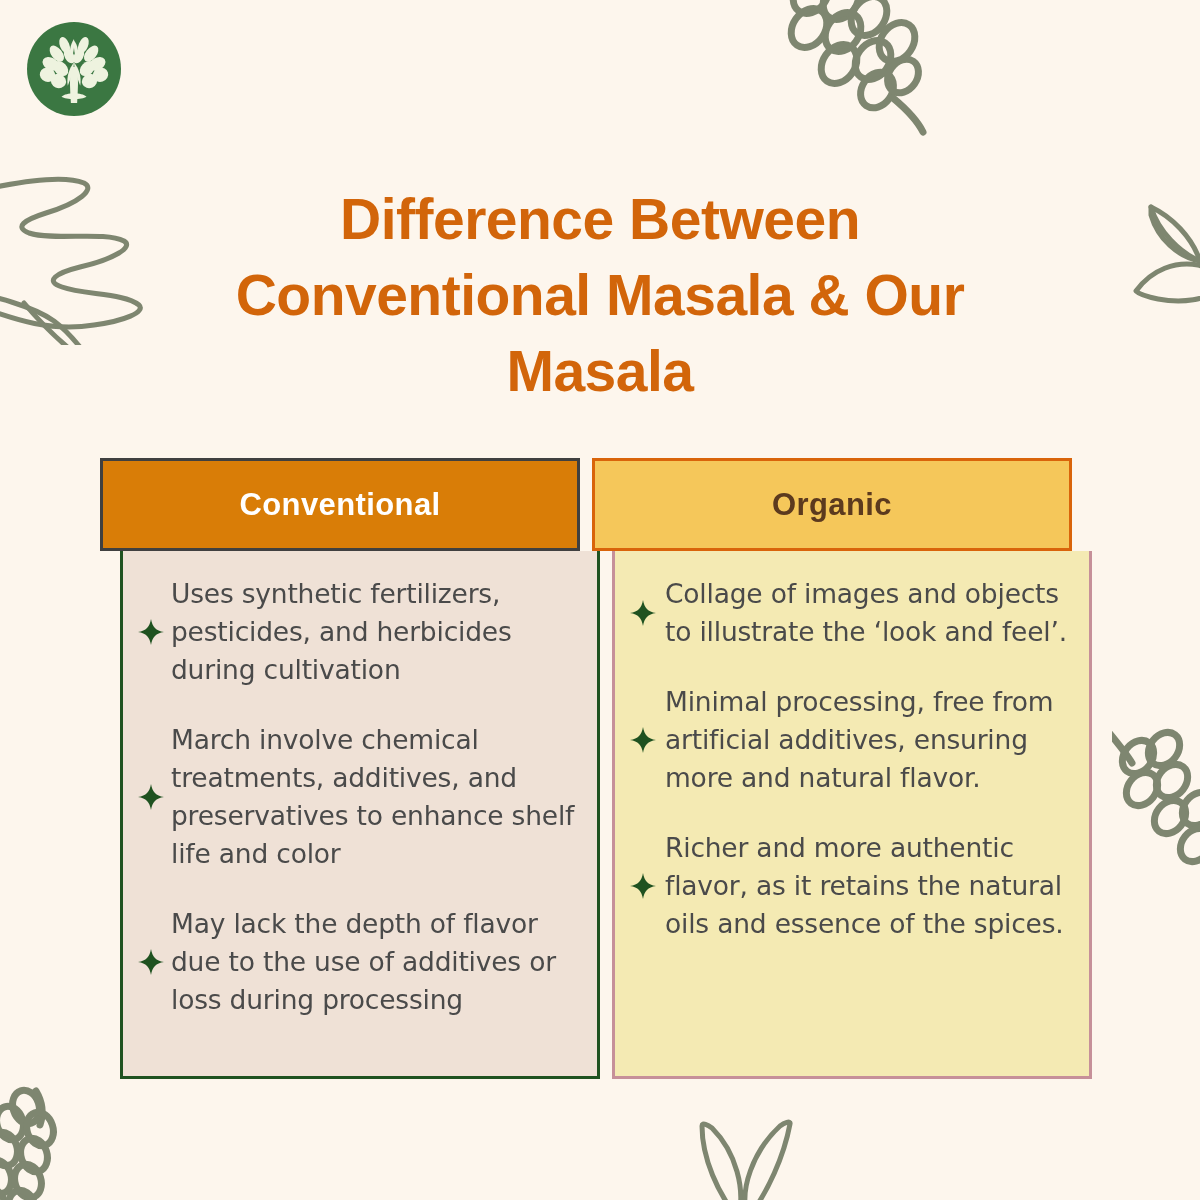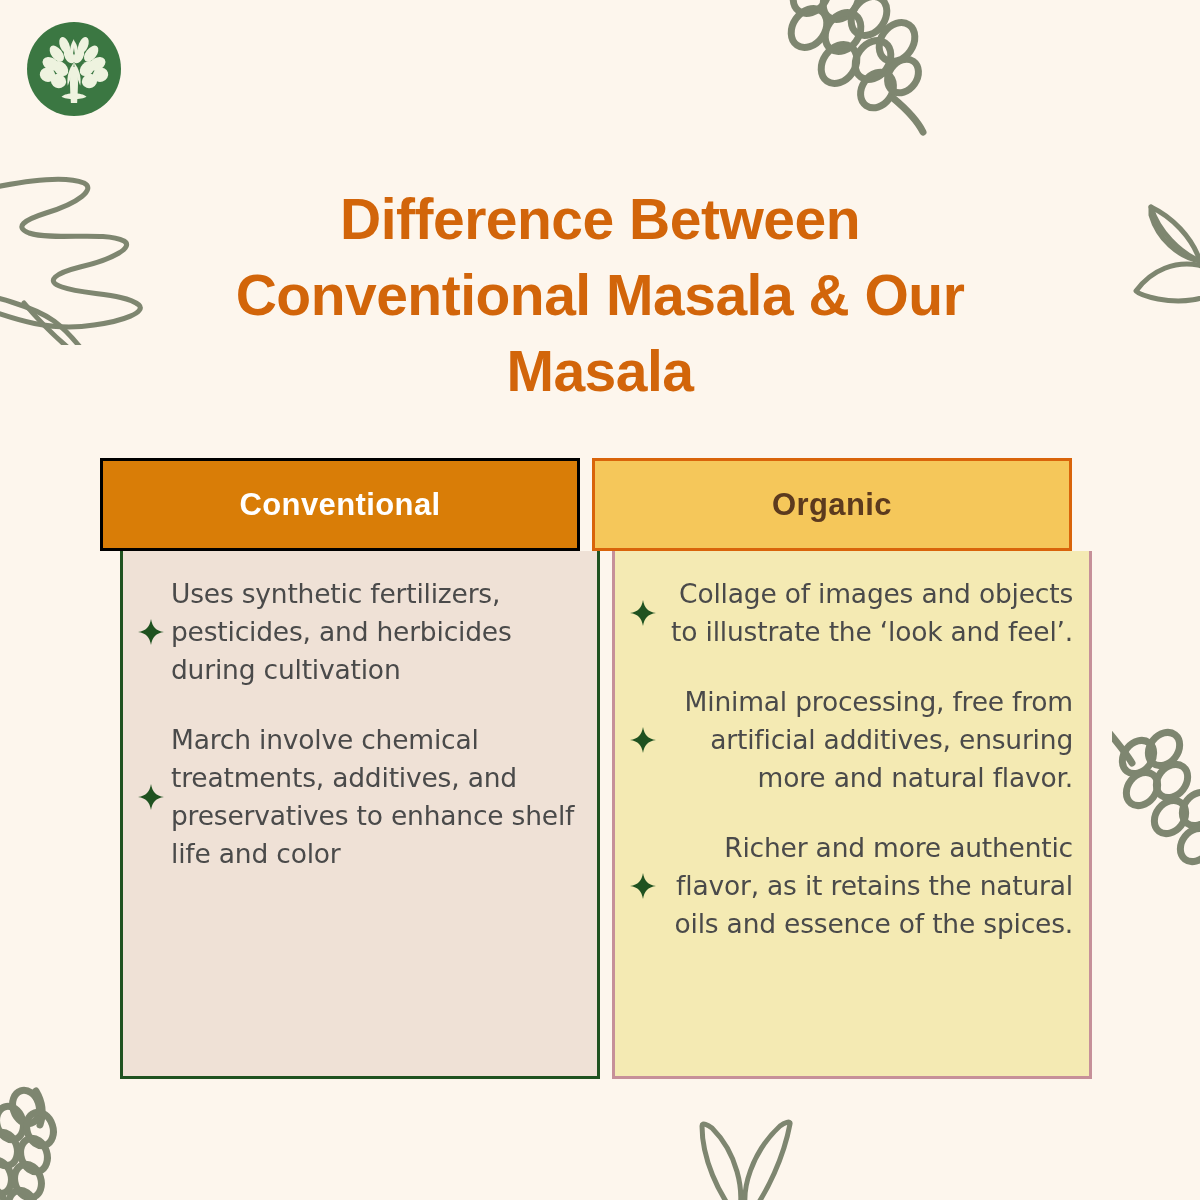--- a/index.html
+++ b/index.html
@@ -88,21 +88,21 @@
     display: flex;
     align-items: center;
     justify-content: center;
     font-size: 31px;
     font-weight: bold;
     letter-spacing: 0.4px;
   }
   .card-left .card-header {
     background: #d97d07;
     color: #ffffff;
-    border: 3px solid #000000;
+    border: 3px solid #404040;
   }
   .card-right .card-header {
     background: #f5c75a;
     color: #5c3a1e;
     border: 3px solid #d9640a;
   }
 
   .card-body {
     box-sizing: border-box;
     width: 480px;
@@ -139,21 +139,21 @@
   }
 
   .bullet-text {
     flex: 1 1 auto;
     font-size: 26.5px;
     line-height: 38px;
     color: #4a4a4a;
     font-family: "DejaVu Sans", sans-serif;
     letter-spacing: -0.2px;
   }
-  .card-right .bullet-text { padding-left: 2px; text-align: right; }
+  .card-right .bullet-text { padding-left: 2px; }
 </style>
 </head>
 <body>
 
 <div id="canvas">
 
   <div class="deco deco-leaf-left">
     <svg width="200" height="190" viewBox="0 0 200 190">
       <path d="M-30 40 C 20 30, 75 18, 100 28 C 112 34, 95 48, 62 58
                C 40 65, 30 72, 45 78 C 70 86, 120 76, 140 86
@@ -289,20 +289,29 @@
         <div class="bullet-row">
           <span class="bullet-marker">
             <svg width="26" height="26" viewBox="0 0 26 26">
               <path d="M13 0 C 14.4 8.2, 17.8 11.6, 26 13 C 17.8 14.4, 14.4 17.8, 13 26
                        C 11.6 17.8, 8.2 14.4, 0 13 C 8.2 11.6, 11.6 8.2, 13 0 Z" fill="#1f5220"></path>
             </svg>
           </span>
           <span class="bullet-text">March involve chemical treatments, additives, and preservatives to enhance shelf life and color</span>
         </div>
 
+        <div class="bullet-row">
+          <span class="bullet-marker">
+            <svg width="26" height="26" viewBox="0 0 26 26">
+              <path d="M13 0 C 14.4 8.2, 17.8 11.6, 26 13 C 17.8 14.4, 14.4 17.8, 13 26
+                       C 11.6 17.8, 8.2 14.4, 0 13 C 8.2 11.6, 11.6 8.2, 13 0 Z" fill="#1f5220"></path>
+            </svg>
+          </span>
+          <span class="bullet-text">May lack the depth of flavor due to the use of additives or loss during processing</span>
+        </div>
 
       </div>
     </div>
 
     <div class="card card-right">
       <div class="card-header">
         <span>Organic</span>
       </div>
       <div class="card-body">
 

